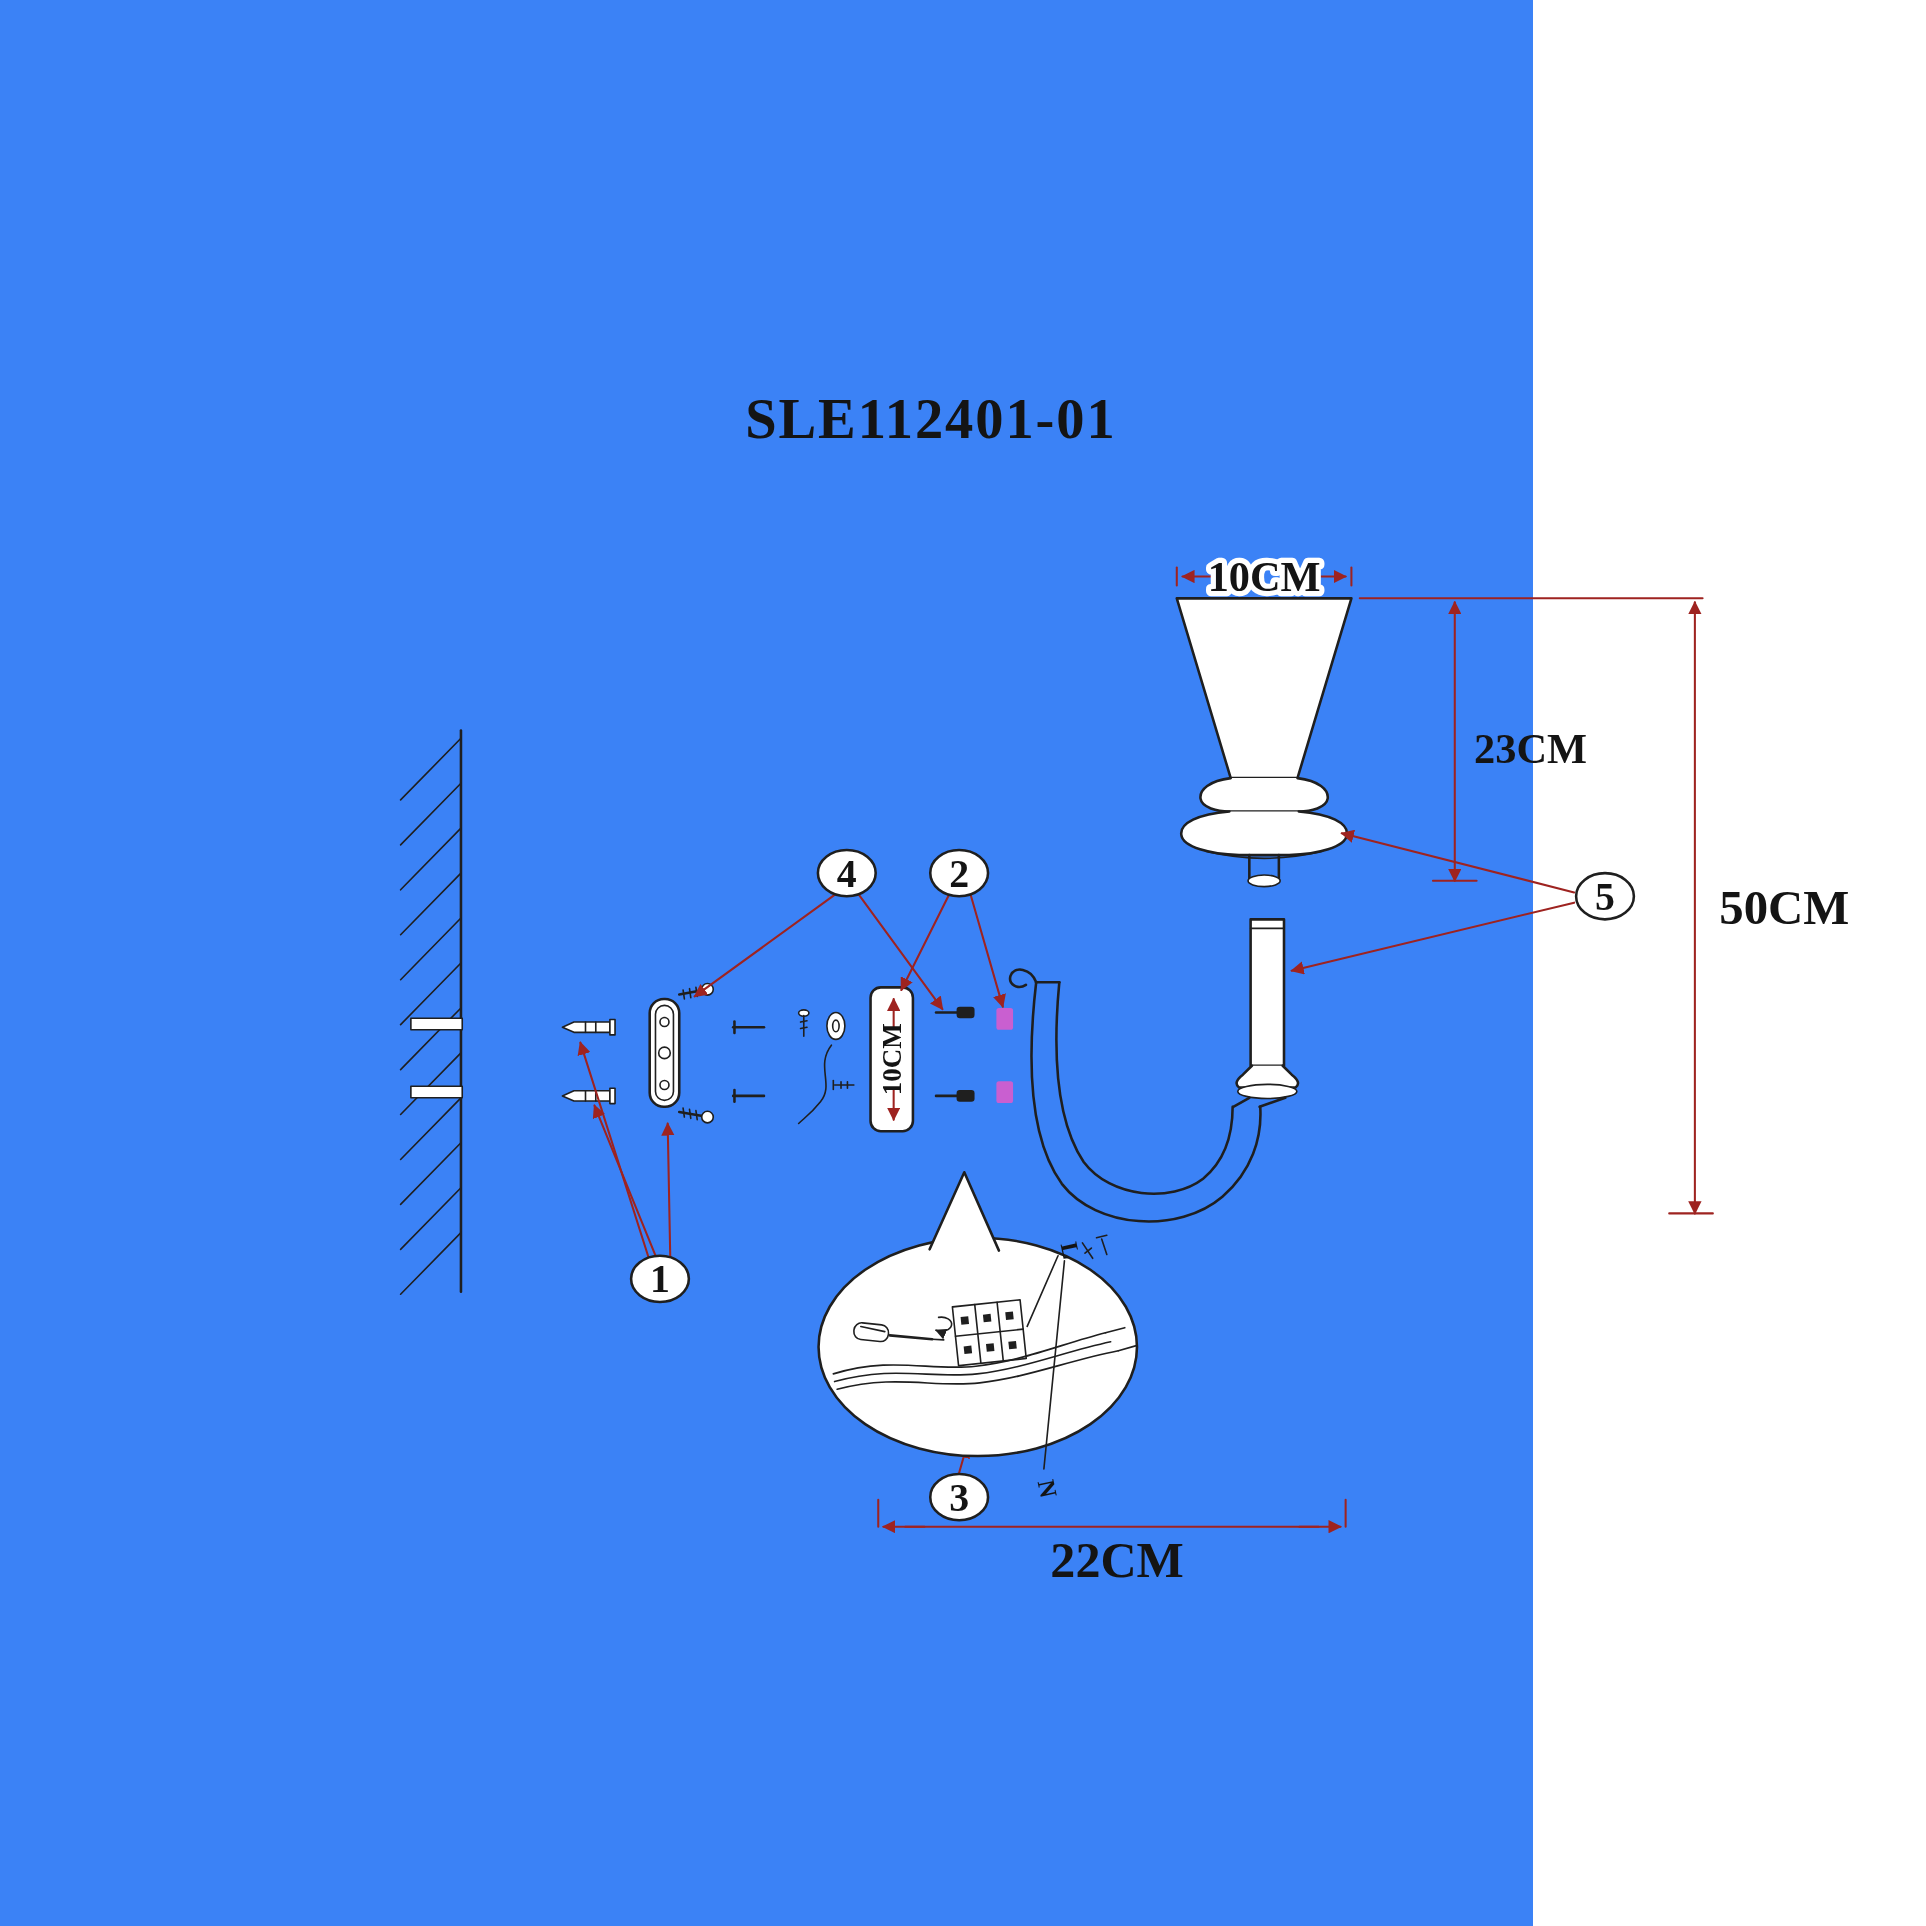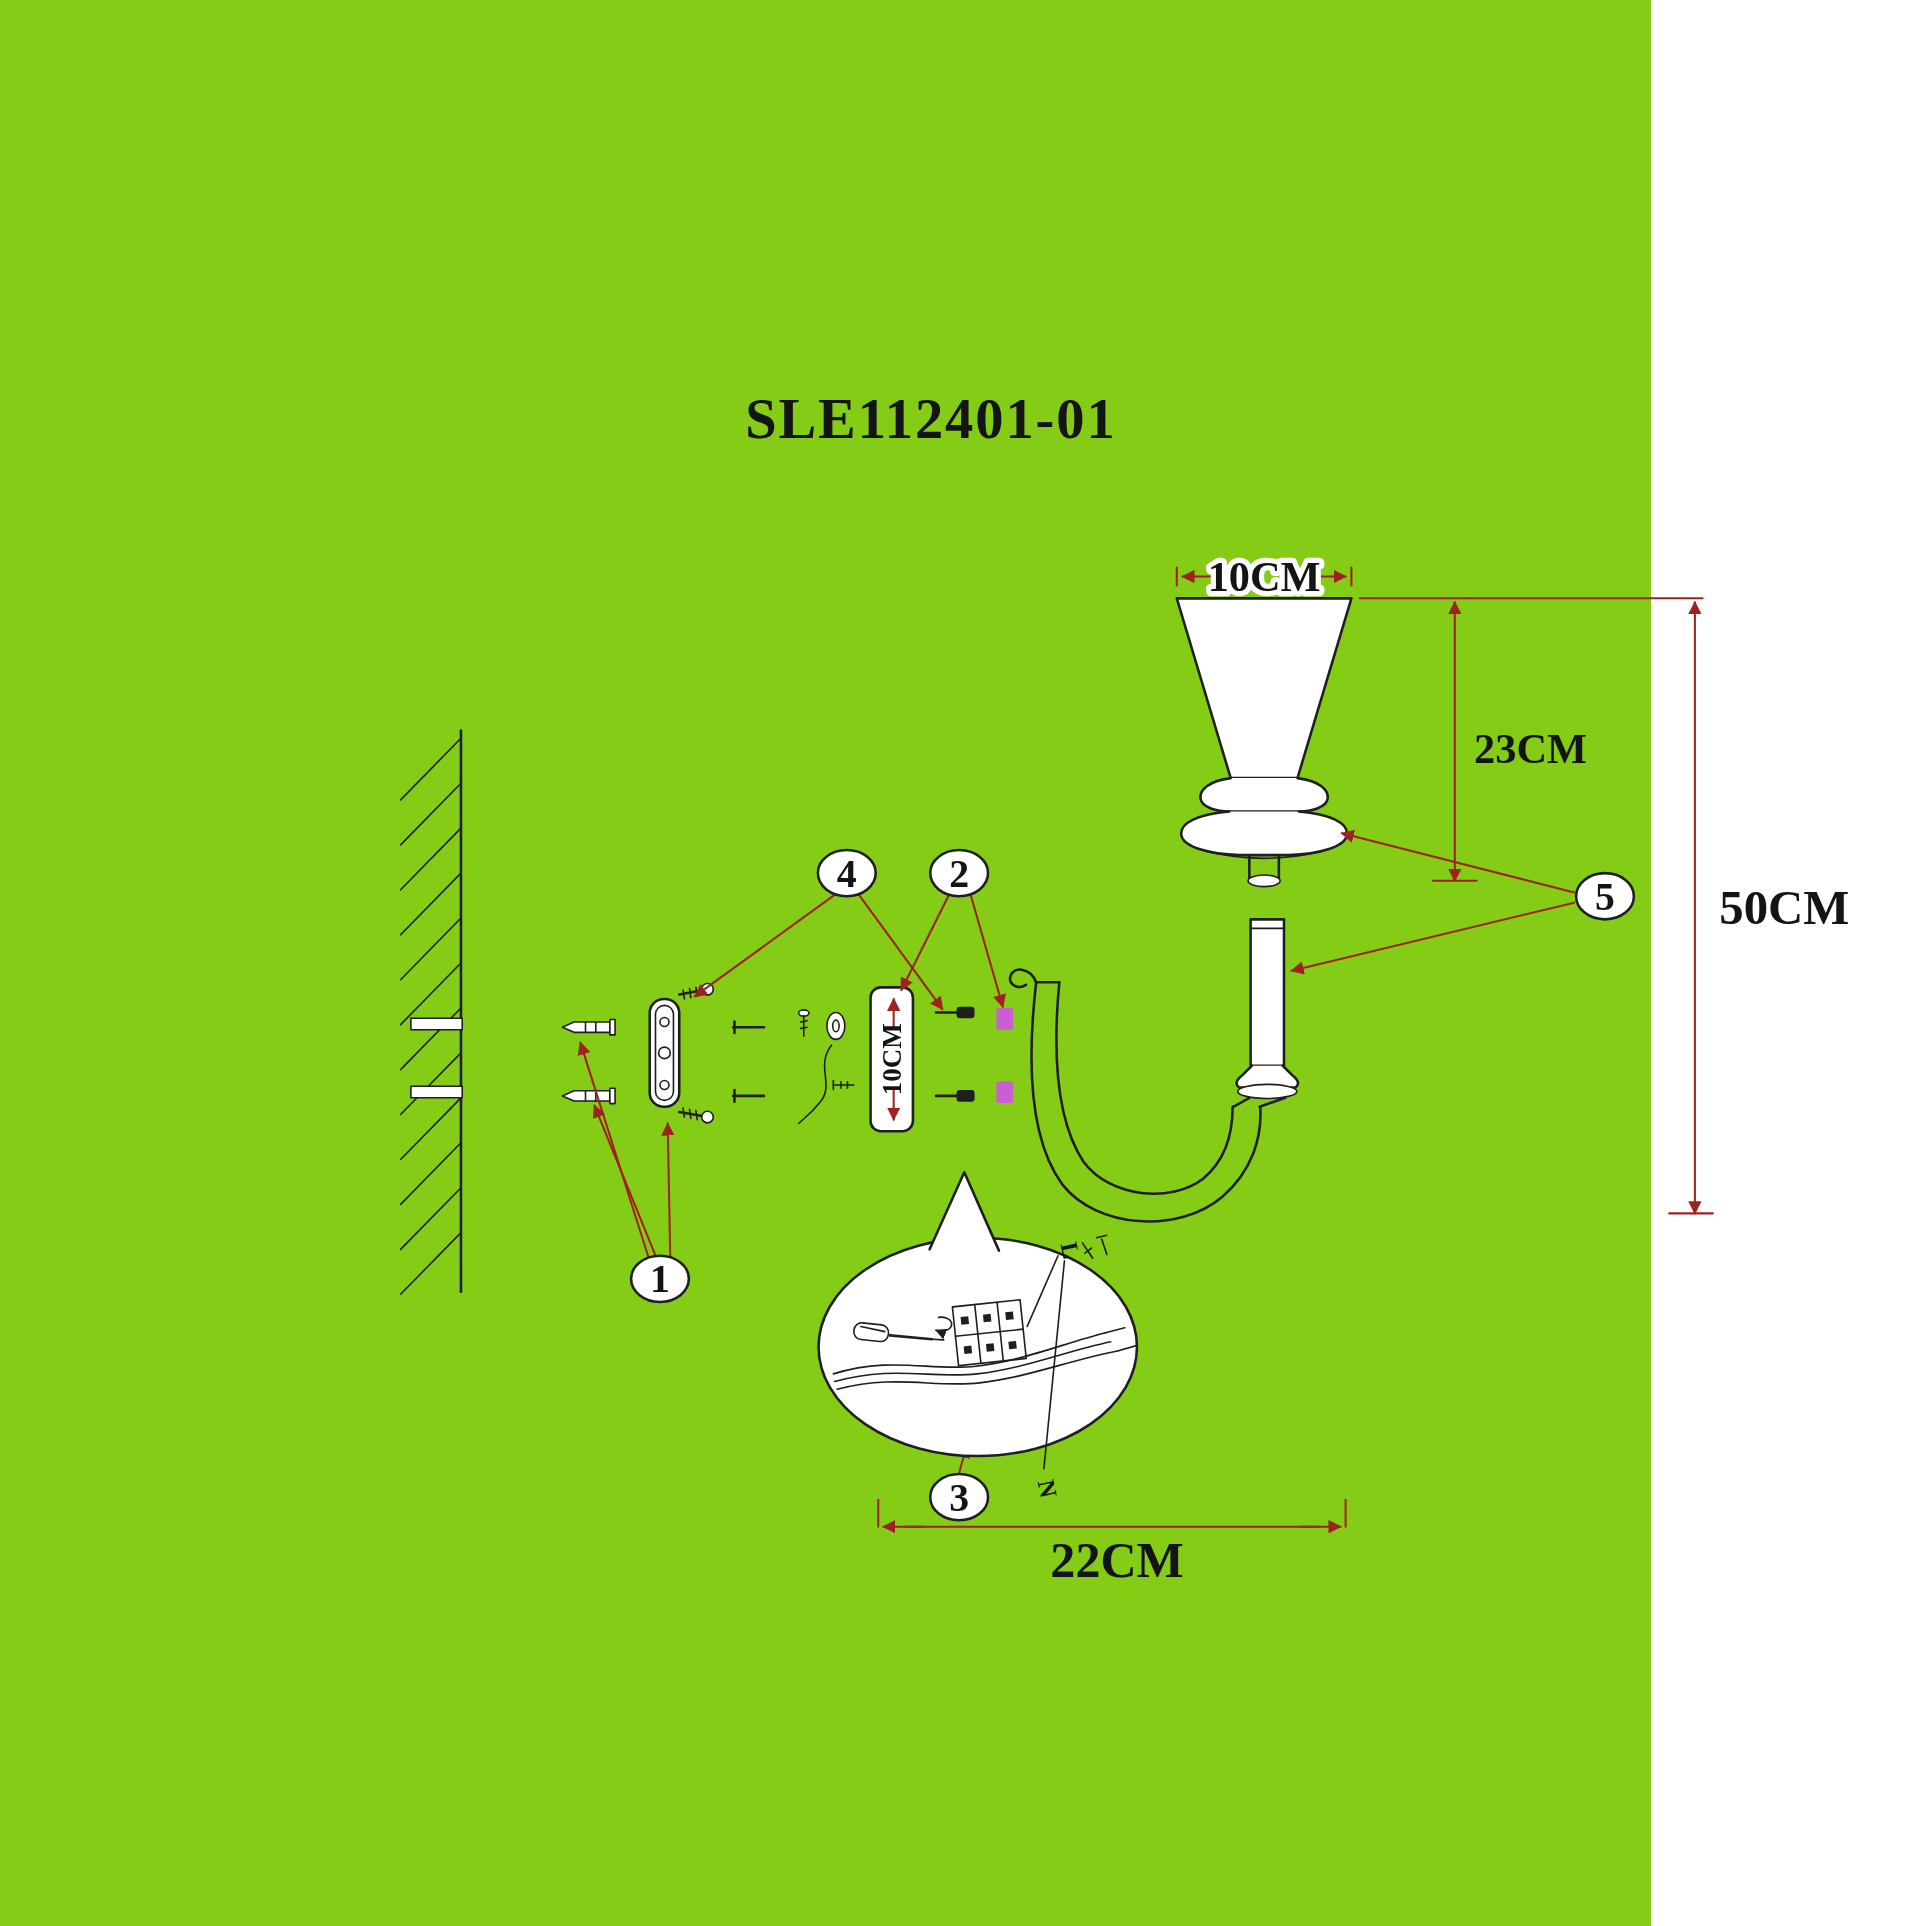--- a/index.html
+++ b/index.html
@@ -1,16 +1,16 @@
 <!DOCTYPE html>
 <html style="--line: #1f1f1f; --accent: #9e2320; --connector: #c95fd0; --background: #ffffff;font-size:10.3px"><head>
 <meta charset="utf-8">
 <style>
   html,body{margin:0;padding:0;background:#fff;}
-  .stage{width:1651px;height:1926px;background:#84cc16;position:relative;}
+  .stage{width:1533px;height:1926px;background:#3b82f6;position:relative;}
   svg{display:block;}
   text{font-family:"Liberation Serif", serif;font-weight:bold;fill:#141414;}
   .ln{stroke:var(--line,#222);fill:none;stroke-width:4;stroke-linecap:round;stroke-linejoin:round;}
   .thin{stroke-width:2.5;}
   .fillw{fill:#fff;}
   .red{stroke:var(--accent,#9e2320);fill:none;stroke-width:4;stroke-linecap:round;}
   .redthin{stroke-width:3.2;}
   .solid{fill:var(--line,#222);stroke:none;}
   .pink{fill:var(--connector,#c95fd0);stroke:none;}
   .halo{paint-order:stroke;stroke:#fff;stroke-width:16;stroke-linejoin:round;}

